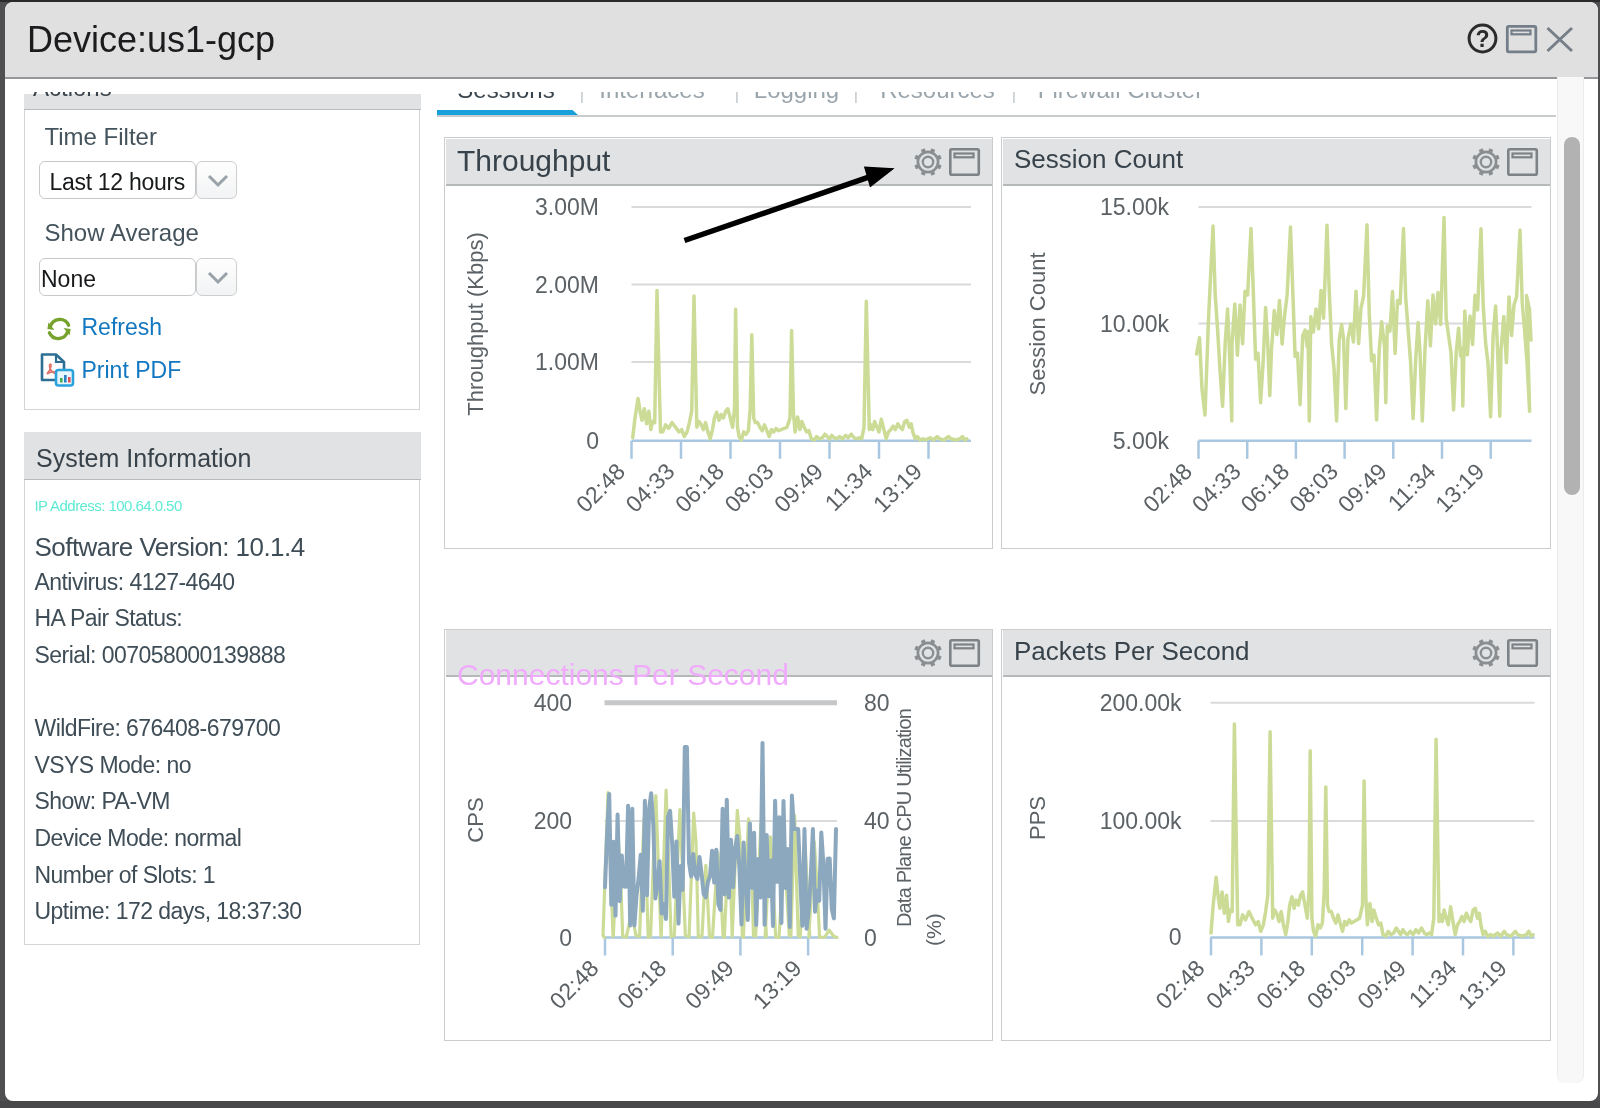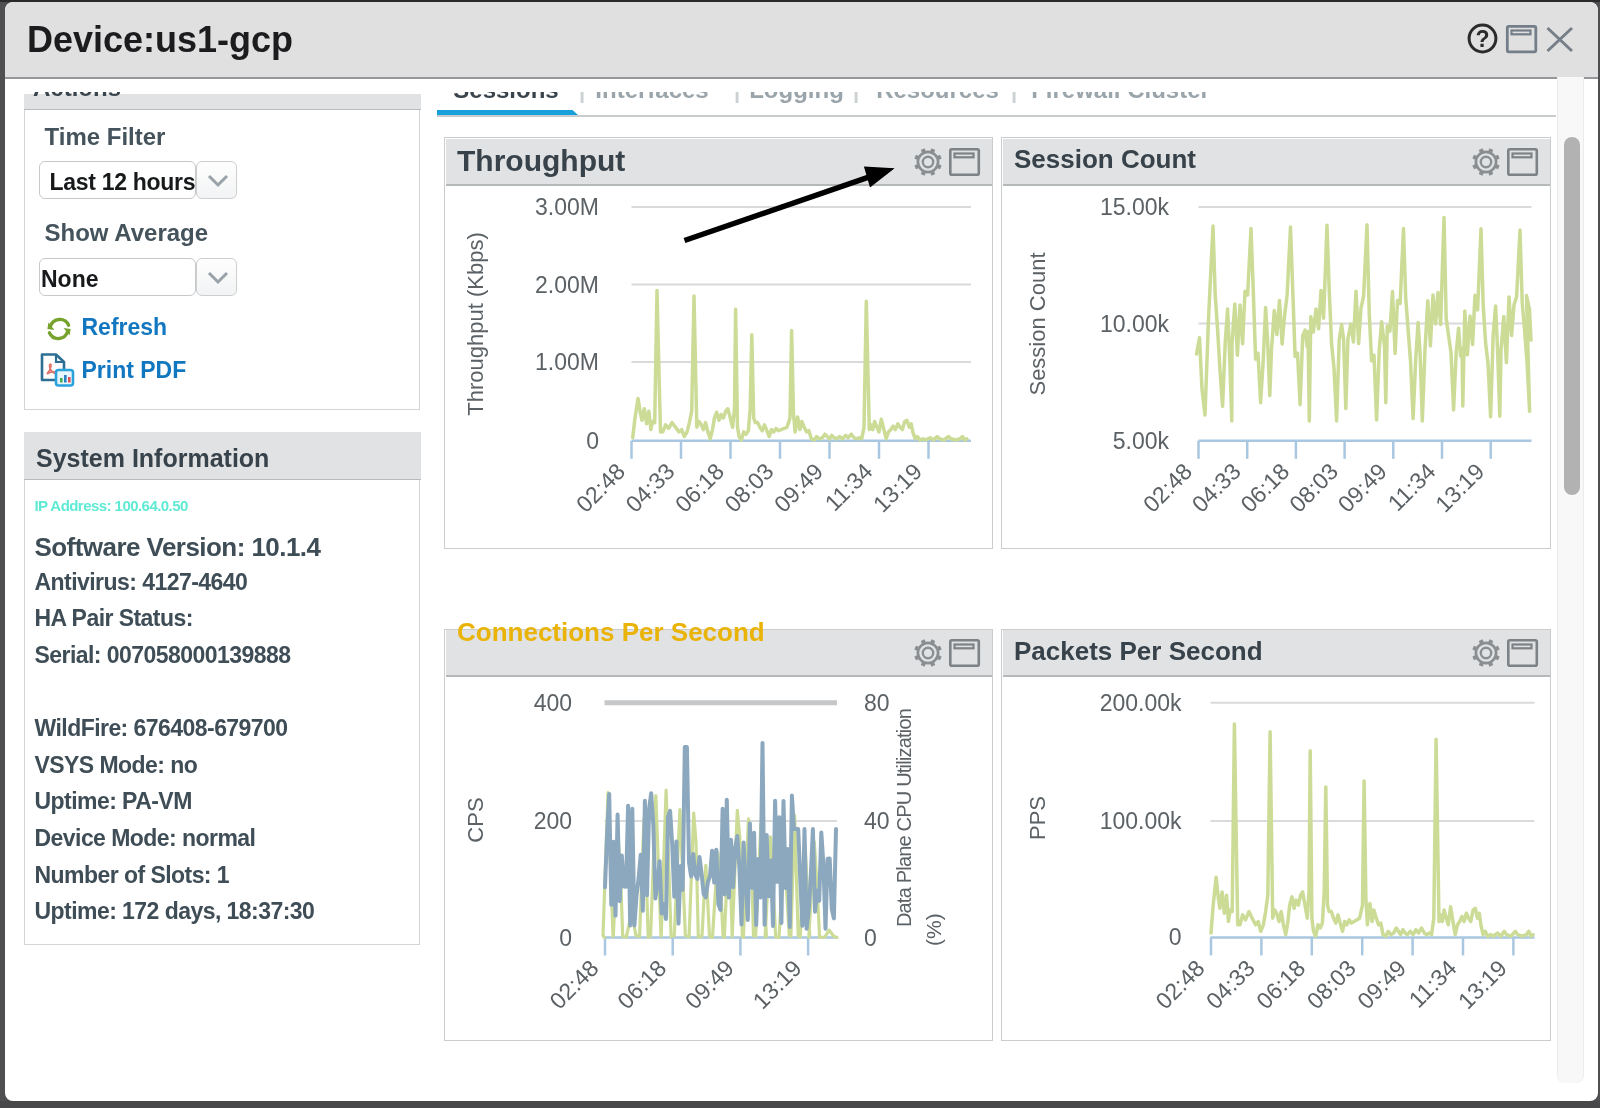--- a/index.html
+++ b/index.html
@@ -1,21 +1,21 @@
 <!DOCTYPE html>
 <html><head><meta charset="utf-8">
 <style>
 * { margin:0; padding:0; box-sizing:border-box; }
 html,body { width:1600px; height:1108px; overflow:hidden; background:#4f4f52; font-family:"Liberation Sans", sans-serif; }
 #page { position:relative; width:1600px; height:1108px; }
 #topstrip { position:absolute; left:0; top:0; width:1600px; height:2px; background:#2b2b2d; z-index:5 }
 #botstrip { position:absolute; left:0; top:1101px; width:1600px; height:7px; background:#48484a; z-index:5 }
 #modal { position:absolute; left:5px; top:2px; width:1593px; height:1099px; background:#fff; border-radius:8px; }
 #titlebar { position:absolute; left:5px; top:2px; width:1593px; height:77px; background:#e0e0e1; border-bottom:2px solid #97979b; border-radius:9px 9px 0 0; }
-.t { position:absolute; line-height:1; white-space:nowrap;font-weight:bold; }
+.t { position:absolute; line-height:1; white-space:nowrap; }
 .spanel { position:absolute; border:1.5px solid #d5d5d6; background:transparent; }
 .sel { position:absolute; border:1.5px solid #c6c8ca; border-radius:6px; background:#fff; }
 .selbtn { position:absolute; border:1.5px solid #cdced0; border-radius:6px; background:linear-gradient(#fefefe,#f2f3f4); }
 .cpanel { position:absolute; border:1.5px solid #caccce; background:#fff; }
 .chead { position:absolute; background:#e1e2e3; border-bottom:2px solid #b6b9ba; }
 #ov { position:absolute; left:0; top:0; }
 </style></head>
 <body>
 <div id="page">
 <div id="topstrip"></div>
@@ -76,21 +76,21 @@
 <div class="spanel" style="left:23.5px;top:432px;width:396px;height:513px;"></div>
 <div style="position:absolute;left:23.5px;top:432px;width:397.5px;height:48px;background:#e1e2e3;border-bottom:1.5px solid #b9bcbd"></div>
 <div class="t" style="left:36.0px;top:445.8px;font-size:25px;color:#37424a;">System Information</div>
 <div class="t" style="left:34.5px;top:497.5px;font-size:15px;color:#5eead4;letter-spacing:-0.55px;">IP Address: 100.64.0.50</div>
 <div class="t" style="left:34.5px;top:534.1px;font-size:26px;color:#3f4d57;letter-spacing:-0.55px;">Software Version: 10.1.4</div>
 <div class="t" style="left:34.5px;top:570.7px;font-size:23px;color:#3f4d57;letter-spacing:-0.55px;">Antivirus: 4127-4640</div>
 <div class="t" style="left:34.5px;top:607.3px;font-size:23px;color:#3f4d57;letter-spacing:-0.55px;">HA Pair Status:</div>
 <div class="t" style="left:34.5px;top:643.9px;font-size:23px;color:#3f4d57;letter-spacing:-0.55px;">Serial: 007058000139888</div>
 <div class="t" style="left:34.5px;top:717.1px;font-size:23px;color:#3f4d57;letter-spacing:-0.55px;">WildFire: 676408-679700</div>
 <div class="t" style="left:34.5px;top:753.7px;font-size:23px;color:#3f4d57;letter-spacing:-0.55px;">VSYS Mode: no</div>
-<div class="t" style="left:34.5px;top:790.3px;font-size:23px;color:#3f4d57;letter-spacing:-0.55px;">Uptime: PA-VM</div>
+<div class="t" style="left:34.5px;top:790.3px;font-size:23px;color:#3f4d57;letter-spacing:-0.55px;">Show: PA-VM</div>
 <div class="t" style="left:34.5px;top:826.9px;font-size:23px;color:#3f4d57;letter-spacing:-0.55px;">Device Mode: normal</div>
 <div class="t" style="left:34.5px;top:863.5px;font-size:23px;color:#3f4d57;letter-spacing:-0.55px;">Number of Slots: 1</div>
 <div class="t" style="left:34.5px;top:900.1px;font-size:23px;color:#3f4d57;letter-spacing:-0.55px;">Uptime: 172 days, 18:37:30</div>
 <div style="position:absolute;left:437px;top:114.5px;width:1119px;height:2px;background:#c9cccd"></div>
 <div style="position:absolute;left:437px;top:109.5px;width:141px;height:5.5px;background:#17a0db;clip-path:polygon(0 0, 135px 0, 141px 100%, 0 100%)"></div>
 <div style="position:absolute;left:430px;top:92px;width:900px;height:14px;overflow:hidden">
       <div class="t" style="left:76.0px;top:-13.8px;font-size:24px;color:#3a444c;transform:translateX(-50%);">Sessions</div>
       <div class="t" style="left:222.0px;top:-13.8px;font-size:24px;color:#9aa4ab;transform:translateX(-50%);">Interfaces</div>
       <div class="t" style="left:366.5px;top:-13.8px;font-size:24px;color:#9aa4ab;transform:translateX(-50%);">Logging</div>
       <div class="t" style="left:507.5px;top:-13.8px;font-size:24px;color:#9aa4ab;transform:translateX(-50%);">Resources</div>
@@ -137,21 +137,21 @@
         <line x1="0" y1="-9.8" x2="0" y2="-13.9" stroke-width="4.1" transform="rotate(337.5)"></line>
         <circle r="5.2" stroke-width="2.4" fill="none"></circle>
       </g>
       <g transform="translate(39,3)" fill="none" stroke="#7d8286">
         <rect x="1.3" y="1.3" width="28.5" height="25.5" rx="1.5" stroke-width="2.6"></rect>
         <rect x="5.5" y="5.5" width="19" height="3.8" stroke-width="2.2"></rect>
       </g>
     </svg>
 <div class="cpanel" style="left:444px;top:628.5px;width:549px;height:412.5px;"></div>
 <div class="chead" style="left:445.5px;top:630.0px;width:546px;height:47px;"></div>
-<div class="t" style="left:457.0px;top:619px;font-size:26px;color:#eab308;">Connections Per Second</div>
+<div class="t" style="left:457.0px;top:660px;font-size:30px;color:#f0abfc;">Connections Per Second</div>
 <svg width="72" height="34" viewBox="0 0 72 34" style="position:absolute;left:910px;top:636.0px">
       <g transform="translate(18,17) scale(1.0)" fill="none" stroke="#8a8e91">
         <circle r="10.1" stroke-width="2.7"></circle>
         <line x1="0" y1="-9.8" x2="0" y2="-13.9" stroke-width="4.1" transform="rotate(22.5)"></line>
         <line x1="0" y1="-9.8" x2="0" y2="-13.9" stroke-width="4.1" transform="rotate(67.5)"></line>
         <line x1="0" y1="-9.8" x2="0" y2="-13.9" stroke-width="4.1" transform="rotate(112.5)"></line>
         <line x1="0" y1="-9.8" x2="0" y2="-13.9" stroke-width="4.1" transform="rotate(157.5)"></line>
         <line x1="0" y1="-9.8" x2="0" y2="-13.9" stroke-width="4.1" transform="rotate(202.5)"></line>
         <line x1="0" y1="-9.8" x2="0" y2="-13.9" stroke-width="4.1" transform="rotate(247.5)"></line>
         <line x1="0" y1="-9.8" x2="0" y2="-13.9" stroke-width="4.1" transform="rotate(292.5)"></line>

